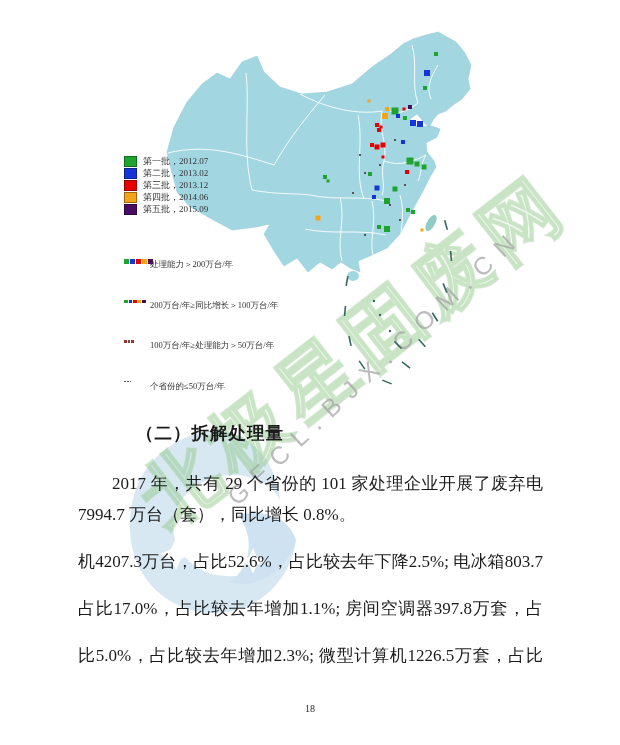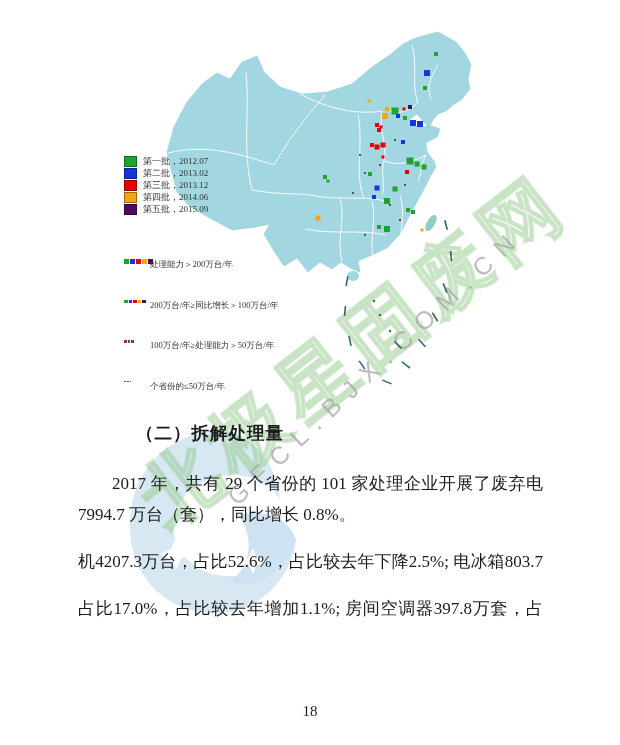--- a/index.html
+++ b/index.html
@@ -38,21 +38,21 @@
   .caption{position:absolute;left:0;top:387px;width:620px;text-align:center;
            font-size:15px;z-index:5;}
   .heading{position:absolute;left:112px;top:421px;font-size:17.5px;font-weight:bold;
            z-index:5;letter-spacing:1px;margin-left:24px;}
   .bodytext{position:absolute;left:78px;top:452px;width:465px;z-index:5;font-size:17px;}
   .bodytext .line{height:31px;line-height:31px;white-space:nowrap;}
   .bodytext .line.fill{white-space:normal;text-align:justify;text-align-last:justify;margin-top:16px;}
   .bodytext .line.indent{padding-left:34px;}
   .bodytext .line.indent.fill{padding-left:0;text-indent:34px;}
   .page-num{position:absolute;left:0;top:703px;width:620px;text-align:center;
-            font-size:15px;color:#222;z-index:5;}
+            font-size:10px;color:#222;z-index:5;}
 </style>
 </head>
 <body>
 
 <div id="page">
 
   <svg class="wm-logo" viewBox="0 0 190 200">
     <g opacity="0.8">
       <path d="M95,10 C40,18 10,60 12,110 C14,165 58,195 100,193 C140,191 172,162 178,120
                C150,160 95,168 68,138 C44,112 55,70 95,58 C120,50 150,58 162,80
@@ -235,17 +235,18 @@
     </div>
 
 
   <div class="heading">（二）拆解处理量</div>
 
   <div class="bodytext" id="bodytext">
       <div class="line fill indent">2017 年，共有 29 个省份的 101 家处理企业开展了废弃电</div>
       <div class="line">7994.7 万台（套），同比增长 0.8%。</div>
       <div class="line fill">机4207.3万台，占比52.6%，占比较去年下降2.5%; 电冰箱803.7</div>
       <div class="line fill">占比17.0%，占比较去年增加1.1%; 房间空调器397.8万套，占</div>
+      <div class="line fill">比5.0%，占比较去年增加2.3%; 微型计算机1226.5万套，占比</div>
     </div>
 
   <div class="page-num">18</div>
 
 </div>
 
 </body></html>

